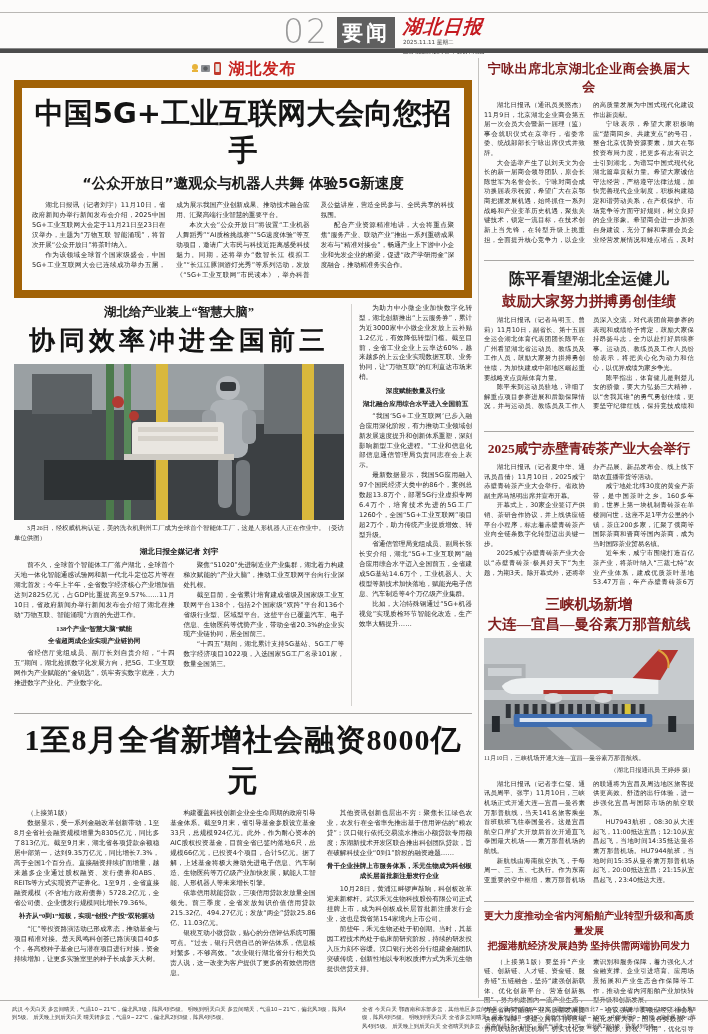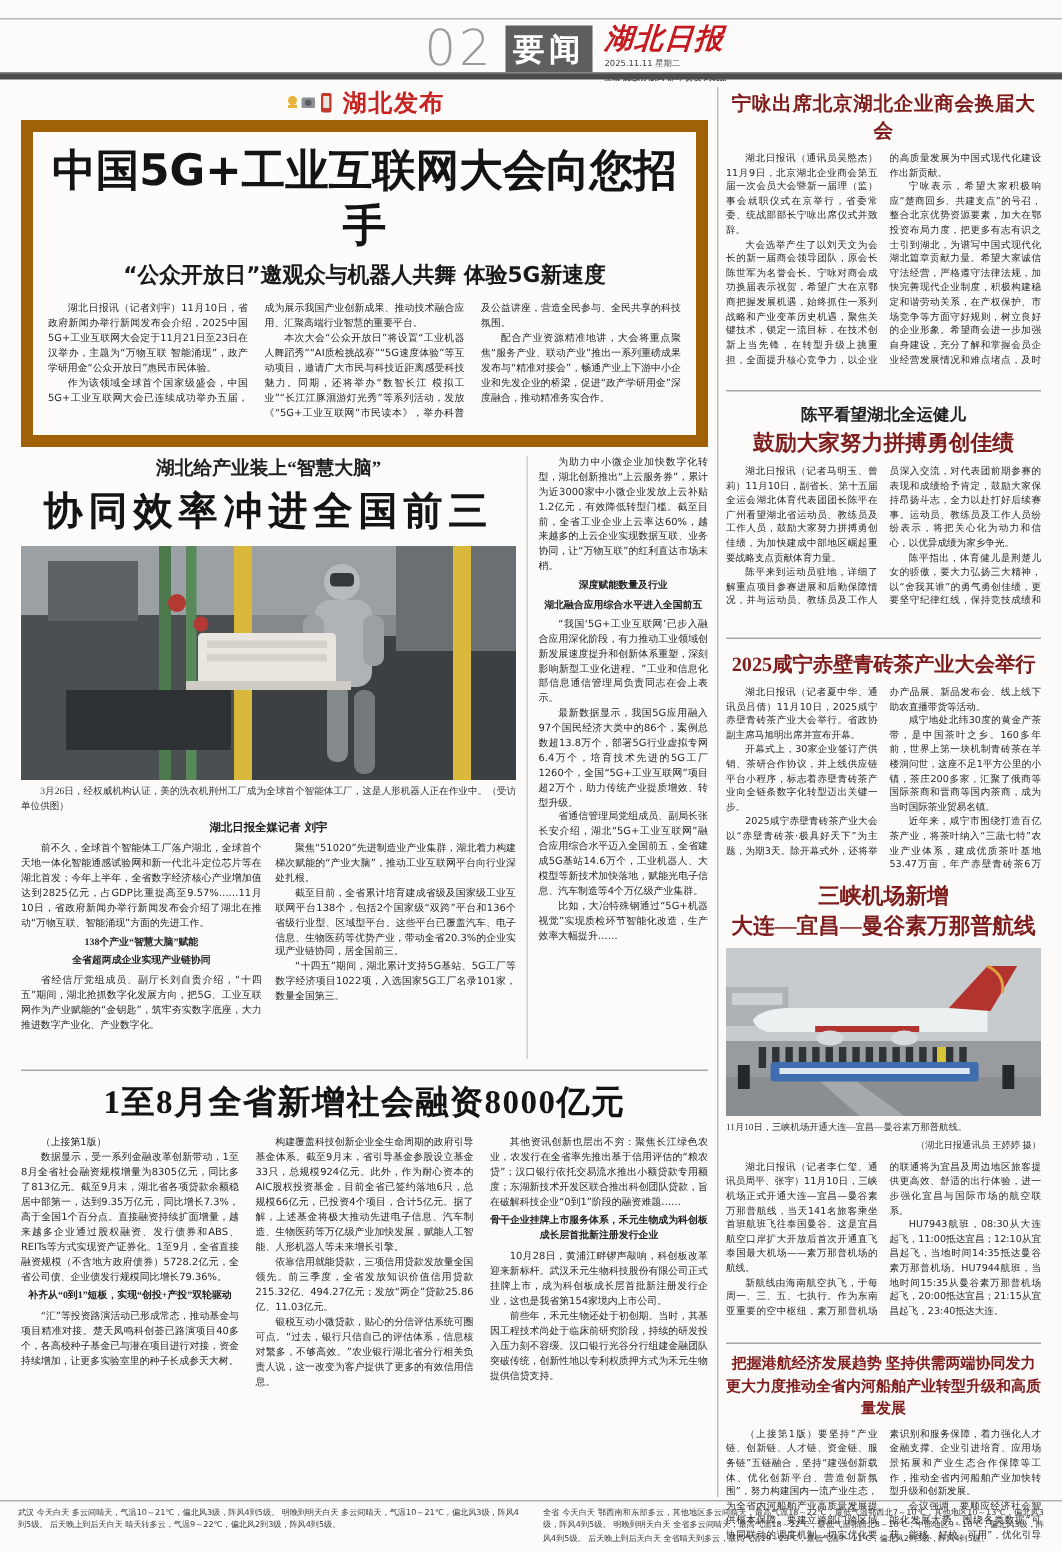--- a/index.html
+++ b/index.html
@@ -51,30 +51,30 @@
     font-family:"Liberation Serif", serif; text-indent:2em; }
   .byline{ text-align:center; font-size:7.6px; font-weight:bold; margin:5px 0 4px; }
   .brain-body{ column-count:2; column-gap:9px; height:150px; overflow:hidden;
     font-size:6.6px; line-height:1.5; text-align:justify; color:#262626; }
   .brain-c3{ flex:1; border-left:1px solid #d4d2cf; padding-left:7px; margin-left:7px;
     font-size:6.6px; line-height:1.5; text-align:justify; color:#262626; overflow:hidden; }
 
   .hdiv{ height:1px; background:#a9a7a4; margin:7px 0 6px; }
 
   
-  .fin-h1{ text-align:center; font-family:"Liberation Serif", serif; font-weight:bold; font-size:22px;
+  .fin-h1{ text-align:center; font-family:"Liberation Serif", serif; font-weight:bold; font-size:30px;
     color:#141414; letter-spacing:1px; }
   .fin-body{ margin-top:6px; column-count:3; column-gap:11px; height:288px; overflow:hidden;
     font-size:6.6px; line-height:1.52; text-align:justify; color:#262626; }
 
   
   .r-art{ padding:2px 0 4px; }
   .r-h1{ text-align:center; font-family:"Liberation Serif", serif; font-weight:bold; color:#7f1d1d; }
   .a1-h1{ font-size:13px; letter-spacing:0.5px; }
-  .r-kicker{ text-align:center; font-family:Liberation Serif, serif; font-weight:bold; font-size:11px; color:#222; }
+  .r-kicker{ text-align:center; font-family:Liberation Serif, serif; font-weight:bold; font-size:16px; color:#222; }
   .a2-h1{ font-size:14.5px; margin-top:2px; }
   .a3-h1{ font-size:13.5px; }
   .a4-h1{ font-size:14.5px; line-height:1.35; }
   .a5-h1{ font-size:10px; line-height:1.5; }
   .r-body{ margin-top:5px; column-count:2; column-gap:8px; overflow:hidden;
     font-size:6.4px; line-height:1.5; text-align:justify; color:#262626; }
   .a1-body{ height:148px; } .a2-body{ height:104px; } .a3-body{ height:126px; }
   .a4-body{ height:112px; } .a5-body{ height:84px; }
   .rphoto{ width:100%; height:112px; display:block; margin-top:4px; }
   .rcaption{ font-size:6.2px; line-height:1.5; color:#333; margin-top:3px; font-family:"Liberation Serif", serif; }
@@ -116,21 +116,21 @@
           <rect x="24" y="1" width="7" height="13" rx="1.5" fill="#c0392b"></rect>
           <rect x="25.5" y="3" width="4" height="8" fill="#e9e5e0"></rect>
         </svg>
         <span class="badge-label">湖北发布</span>
       </div>
 
       <div class="leadbox">
         <div class="lead-h1">中国5G+工业互联网大会向您招手</div>
         <div class="lead-sub">“公众开放日”邀观众与机器人共舞  体验5G新速度</div>
         <div class="lead-cols">
-            <p>湖北日报讯（记者刘宇）11月10日，省政府新闻办举行新闻发布会介绍，2025中国5G+工业互联网大会定于11月21日至23日在汉举办，主题为“万物互联 智能涌现”，政产学研用金“公众开放日”惠民市民体验。</p>
+            <p>湖北日报讯（记者刘宇）11月10日，省政府新闻办举行新闻发布会介绍，2025中国5G+工业互联网大会定于11月21日至23日在汉举办，主题为“万物互联 智能涌现”，将首次开展“公众开放日”将茶叶纳入。</p>
             <p>作为该领域全球首个国家级盛会，中国5G+工业互联网大会已连续成功举办五届，成为展示我国产业创新成果、推动技术融合应用、汇聚高端行业智慧的重要平台。</p>
             <p>本次大会“公众开放日”将设置“工业机器人舞蹈秀”“AI质检挑战赛”“5G速度体验”等互动项目，邀请广大市民与科技近距离感受科技魅力。同期，还将举办“数智长江 模拟工业”“长江江豚洄游灯光秀”等系列活动，发放《“5G+工业互联网”市民读本》，举办科普及公益讲座，营造全民参与、全民共享的科技氛围。</p>
             <p>配合产业资源精准地讲，大会将重点聚焦“服务产业、联动产业”推出一系列重磅成果发布与“精准对接会”，畅通产业上下游中小企业和先发企业的桥梁，促进“政产学研用金”深度融合，推动精准务实合作。</p>
           </div>
       </div>
 
       <div class="brain">
         <div class="brain-left">
           <div class="brain-kicker">湖北给产业装上“智慧大脑”</div>
           <div class="brain-h1">协同效率冲进全国前三</div>
@@ -287,22 +287,22 @@
         <div class="rcaption">11月10日，三峡机场开通大连—宜昌—曼谷素万那普航线。</div>
         <div class="rcaption rcredit">（湖北日报通讯员 王婷婷 摄）</div>
         <div class="r-body a4-body">
             <p>湖北日报讯（记者李仁玺、通讯员周平、张宇）11月10日，三峡机场正式开通大连—宜昌—曼谷素万那普航线，当天141名旅客乘坐首班航班飞往泰国曼谷。这是宜昌航空口岸扩大开放后首次开通直飞泰国最大机场——素万那普机场的航线。</p>
             <p>新航线由海南航空执飞，于每周一、三、五、七执行。作为东南亚重要的空中枢纽，素万那普机场的联通将为宜昌及周边地区旅客提供更高效、舒适的出行体验，进一步强化宜昌与国际市场的航空联系。</p>
             <p>HU7943航班，08:30从大连起飞，11:00抵达宜昌；12:10从宜昌起飞，当地时间14:35抵达曼谷素万那普机场。HU7944航班，当地时间15:35从曼谷素万那普机场起飞，20:00抵达宜昌；21:15从宜昌起飞，23:40抵达大连。</p>
           </div>
       </div>
 
       <div class="a5-box">
+        <div class="r-h1 a5-h1">更大力度推动全省内河船舶产业转型升级和高质量发展</div>
         <div class="r-h1 a5-h1">把握港航经济发展趋势 坚持供需两端协同发力</div>
-        <div class="r-h1 a5-h1">更大力度推动全省内河船舶产业转型升级和高质量发展</div>
         <div class="r-body a5-body">
             <p>（上接第1版）要坚持“产业链、创新链、人才链、资金链、服务链”五链融合，坚持“建强创新载体、优化创新平台、营造创新氛围”，努力构建国内一流产业生态，为全省内河船舶产业高质量发展提供根本保障。要建立跨部门跨区域协同联动的调度机制，切实优化要素识别和服务保障，着力强化人才金融支撑、企业引进培育、应用场景拓展和产业生态合作保障等工作，推动全省内河船舶产业加快转型升级和创新发展。</p>
             <p>会议强调，要顺应经济社会智能化发展大势，围绕各类数据“可获、能移、好校、可用”，优化引导资源，完善推进机制，推动全省数据和生产业快速健康发展，为人工智能发展提供高质量数据支撑，更好为经济发展赋能、为社会治理增效、为人民生活添彩。</p>
           </div>
       </div>
     </section>
   </div>
 
   <div class="footer">
     <div class="weather">武汉 今天白天 多云间晴天，气温10～21℃，偏北风3级，阵风4到5级。 明晚到明天白天 多云间晴天，气温10～21℃，偏北风3级，阵风4到5级。 后天晚上到后天白天 晴天转多云，气温9～22℃，偏北风2到3级，阵风4到5级。</div>

